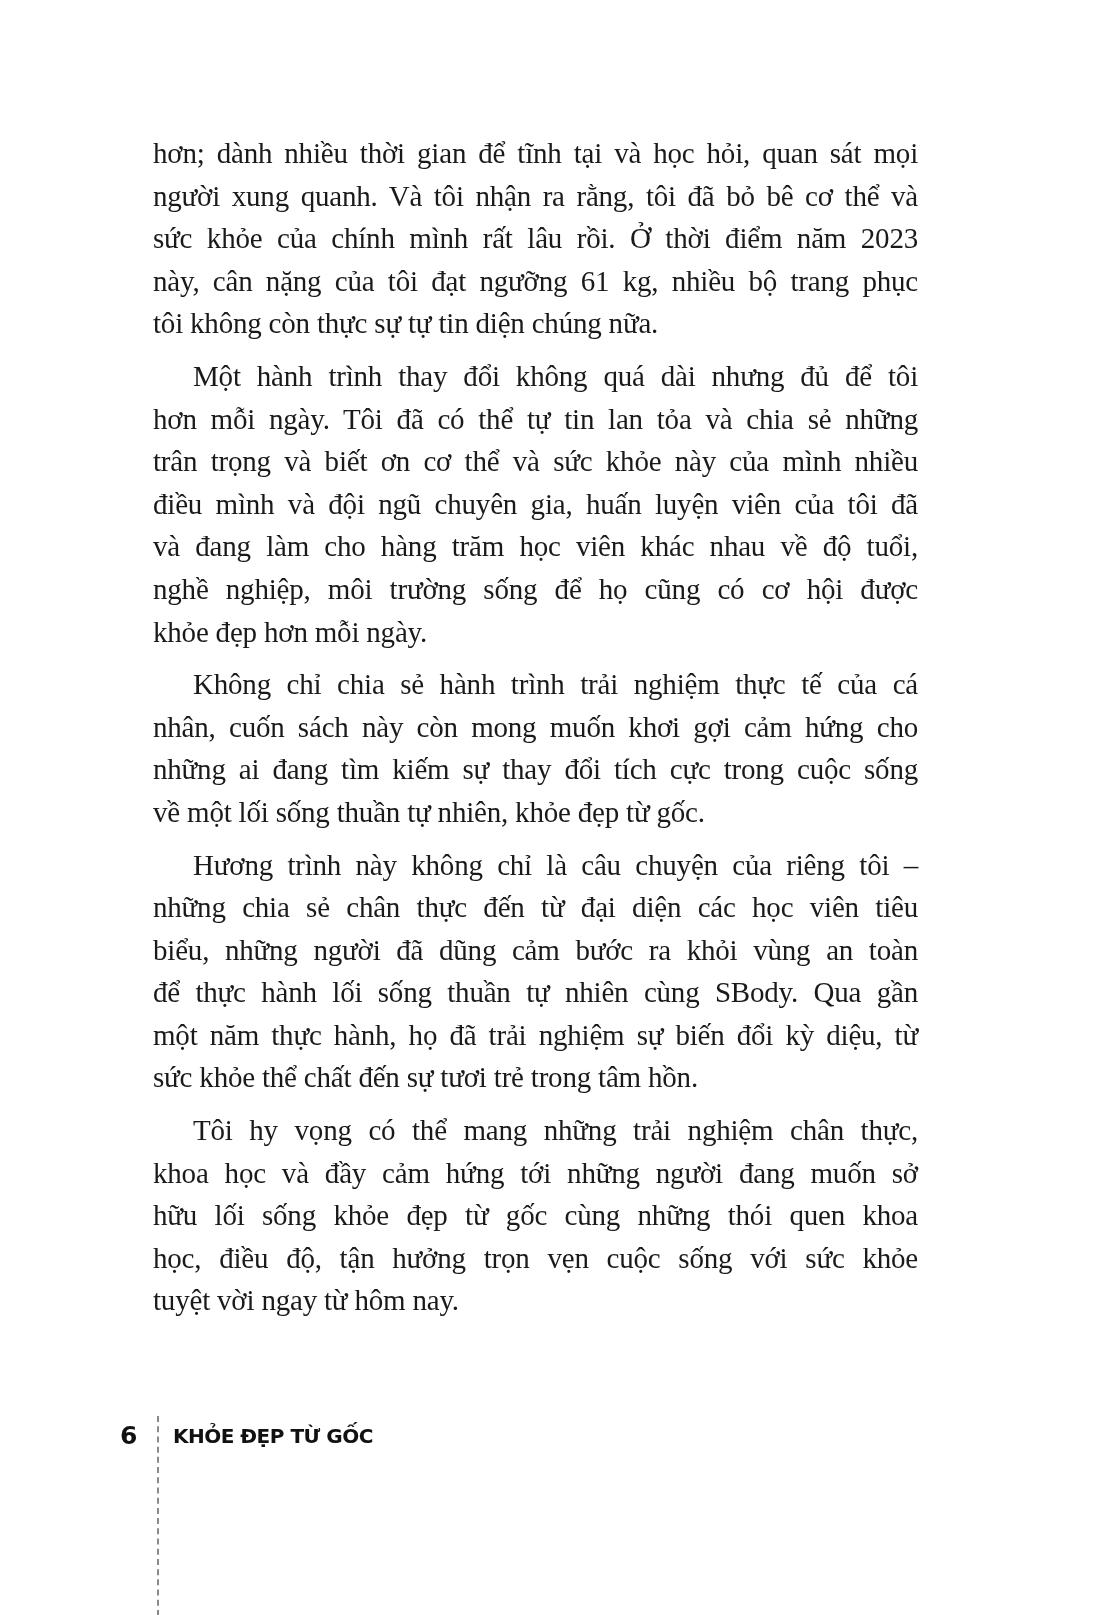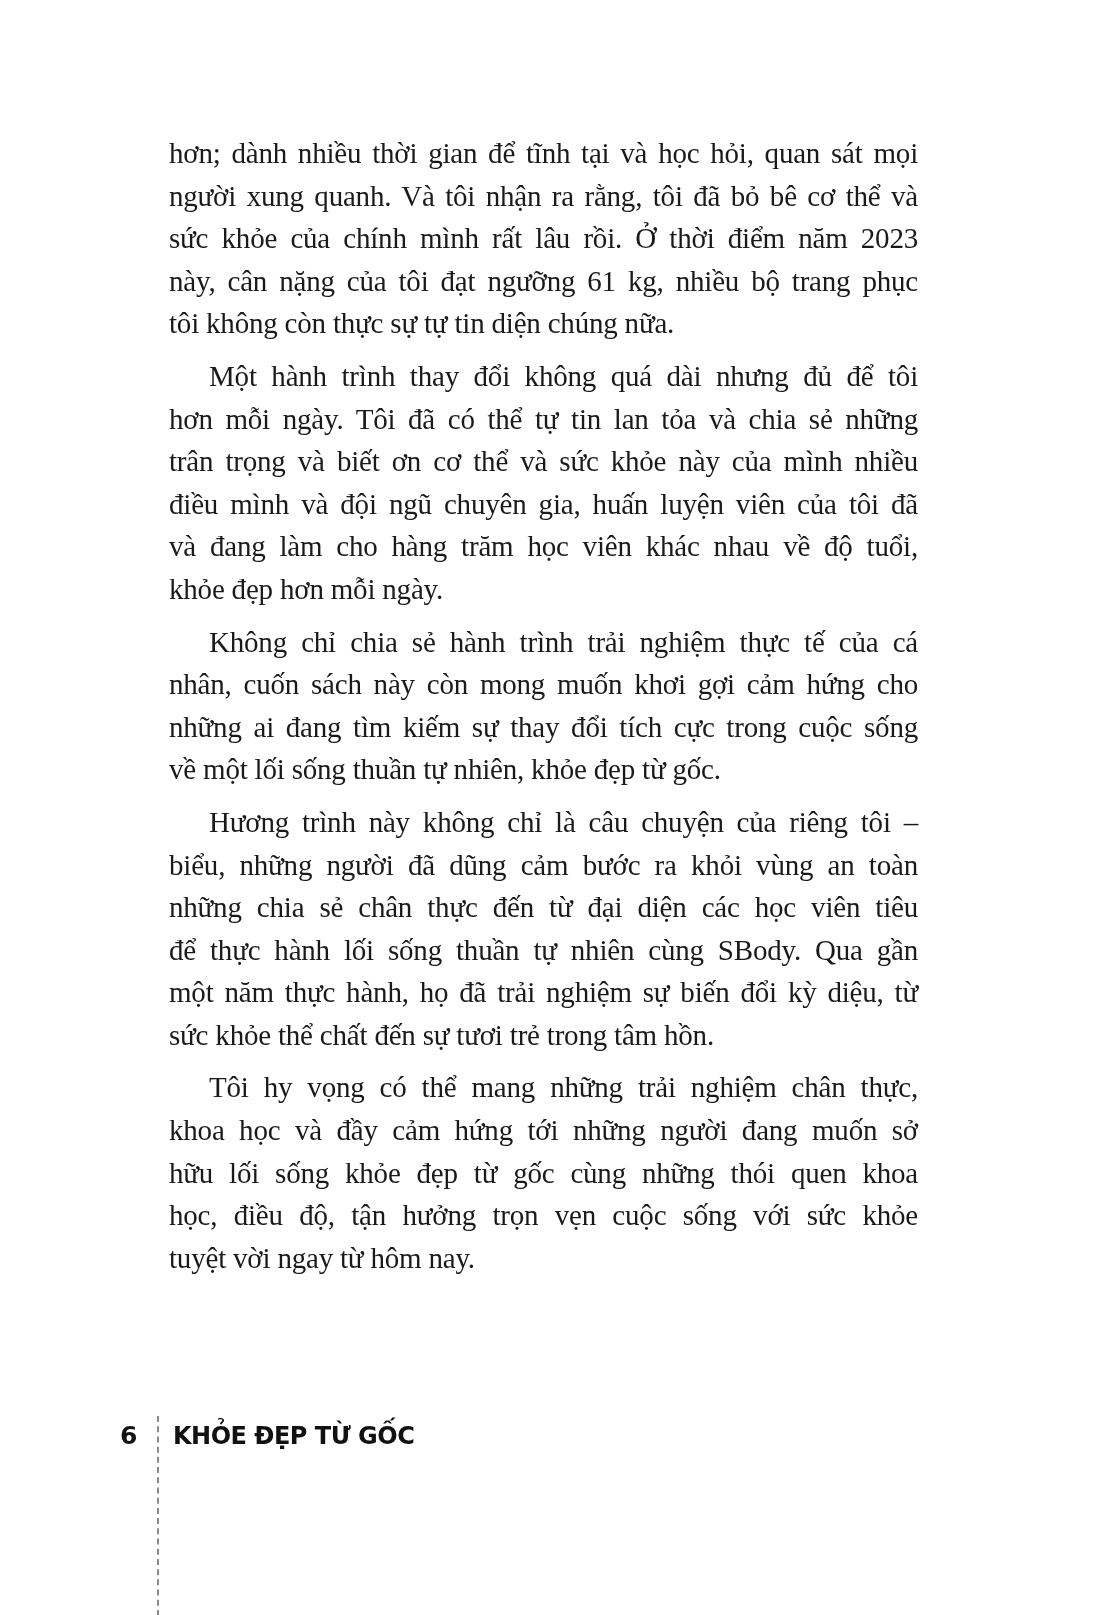--- a/index.html
+++ b/index.html
@@ -13,21 +13,21 @@
   .page-body {
     position: absolute;
     left: 153px;
     top: 132px;
     width: 765px;
     font-family: "Liberation Serif", "DejaVu Serif", serif;
     font-size: 29px;
     line-height: 42.6px;
   }
   .para {
-    margin: 0 0 10px 16px;
+    margin: 0 0 10px 0;
     text-align: justify;
     text-align-last: left;
     letter-spacing: -0.2px;
   }
   .para .line {
     display: block;
     text-align: justify;
     text-align-last: justify;
     white-space: nowrap;
     overflow: visible;
@@ -57,21 +57,21 @@
     width: 0;
     height: 200px;
     border-left: 2px dashed #8a8a8a;
   }
   .running-title {
     position: absolute;
     left: 53px;
     top: 0;
     font-family: "DejaVu Sans", sans-serif;
     font-weight: bold;
-    font-size: 24px;
+    font-size: 20px;
     line-height: 40px;
     letter-spacing: -0.5px;
     color: #111;
     white-space: nowrap;
   }
 </style>
 </head>
 <body>
 
 <main class="page-body">
@@ -83,34 +83,35 @@
     <span class="line">này, cân nặng của tôi đạt ngưỡng 61 kg, nhiều bộ trang phục</span>
     <span class="line last">tôi không còn thực sự tự tin diện chúng nữa.</span>
   </p>
 
   <p class="para indent">
     <span class="line first">Một hành trình thay đổi không quá dài nhưng đủ để tôi</span>
     <span class="line">hơn mỗi ngày. Tôi đã có thể tự tin lan tỏa và chia sẻ những</span>
     <span class="line">trân trọng và biết ơn cơ thể và sức khỏe này của mình nhiều</span>
     <span class="line">điều mình và đội ngũ chuyên gia, huấn luyện viên của tôi đã</span>
     <span class="line">và đang làm cho hàng trăm học viên khác nhau về độ tuổi,</span>
+    <span class="line">nghề nghiệp, môi trường sống để họ cũng có cơ hội được</span>
     <span class="line last">khỏe đẹp hơn mỗi ngày.</span>
   </p>
 
   <p class="para indent">
     <span class="line first">Không chỉ chia sẻ hành trình trải nghiệm thực tế của cá</span>
     <span class="line">nhân, cuốn sách này còn mong muốn khơi gợi cảm hứng cho</span>
     <span class="line">những ai đang tìm kiếm sự thay đổi tích cực trong cuộc sống</span>
     <span class="line last">về một lối sống thuần tự nhiên, khỏe đẹp từ gốc.</span>
   </p>
 
   <p class="para indent">
     <span class="line first">Hương trình này không chỉ là câu chuyện của riêng tôi –</span>
+    <span class="line">những chia sẻ chân thực đến từ đại diện các học viên tiêu</span>
     <span class="line">biểu, những người đã dũng cảm bước ra khỏi vùng an toàn</span>
-    <span class="line">những chia sẻ chân thực đến từ đại diện các học viên tiêu</span>
     <span class="line">để thực hành lối sống thuần tự nhiên cùng SBody. Qua gần</span>
     <span class="line">một năm thực hành, họ đã trải nghiệm sự biến đổi kỳ diệu, từ</span>
     <span class="line last">sức khỏe thể chất đến sự tươi trẻ trong tâm hồn.</span>
   </p>
 
   <p class="para indent">
     <span class="line first">Tôi hy vọng có thể mang những trải nghiệm chân thực,</span>
     <span class="line">khoa học và đầy cảm hứng tới những người đang muốn sở</span>
     <span class="line">hữu lối sống khỏe đẹp từ gốc cùng những thói quen khoa</span>
     <span class="line">học, điều độ, tận hưởng trọn vẹn cuộc sống với sức khỏe</span>

